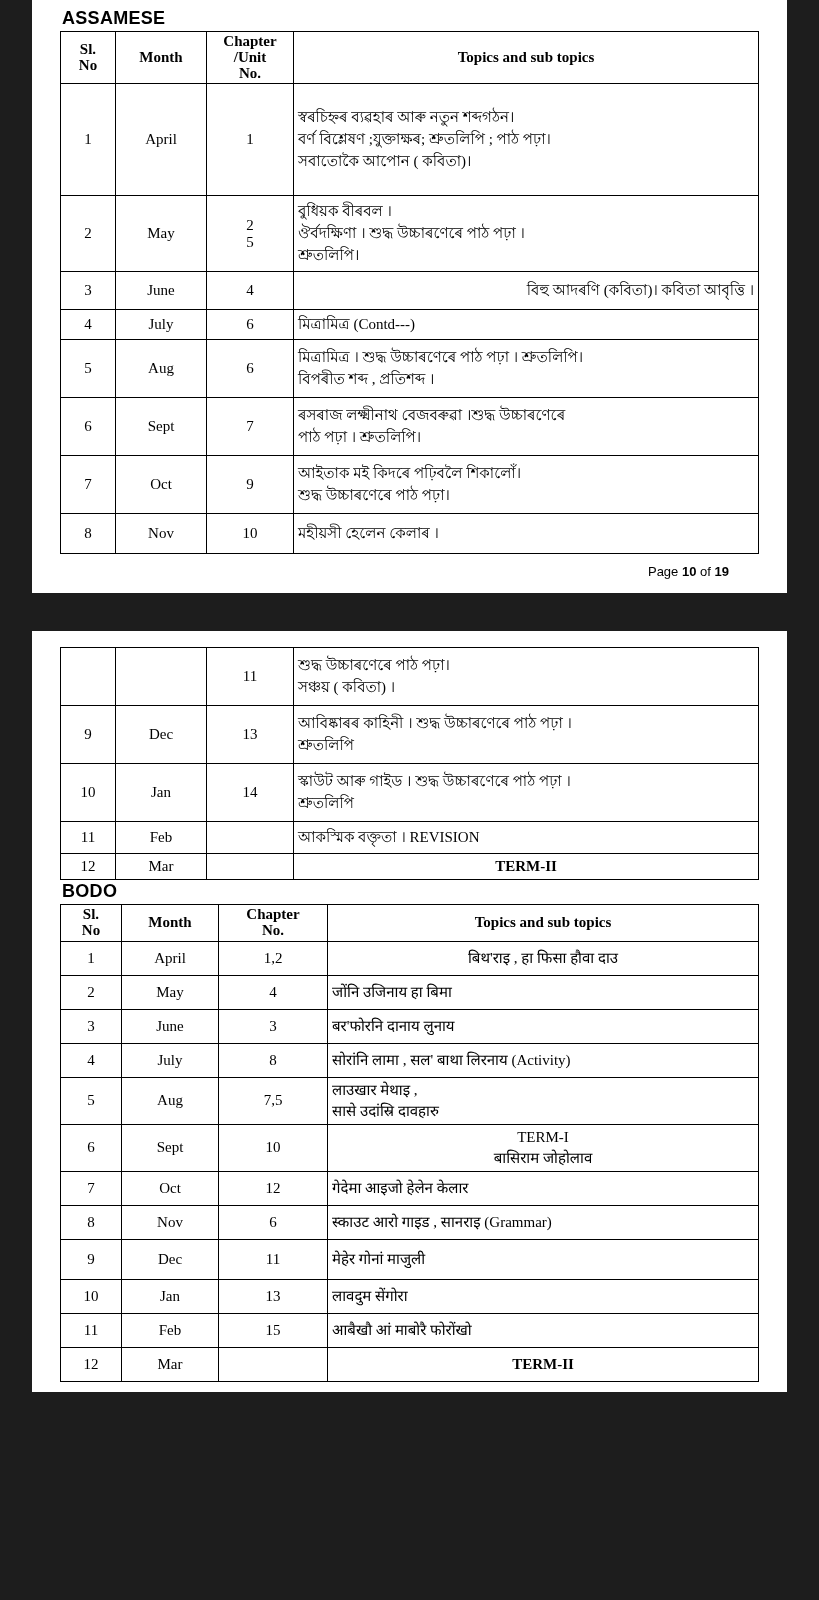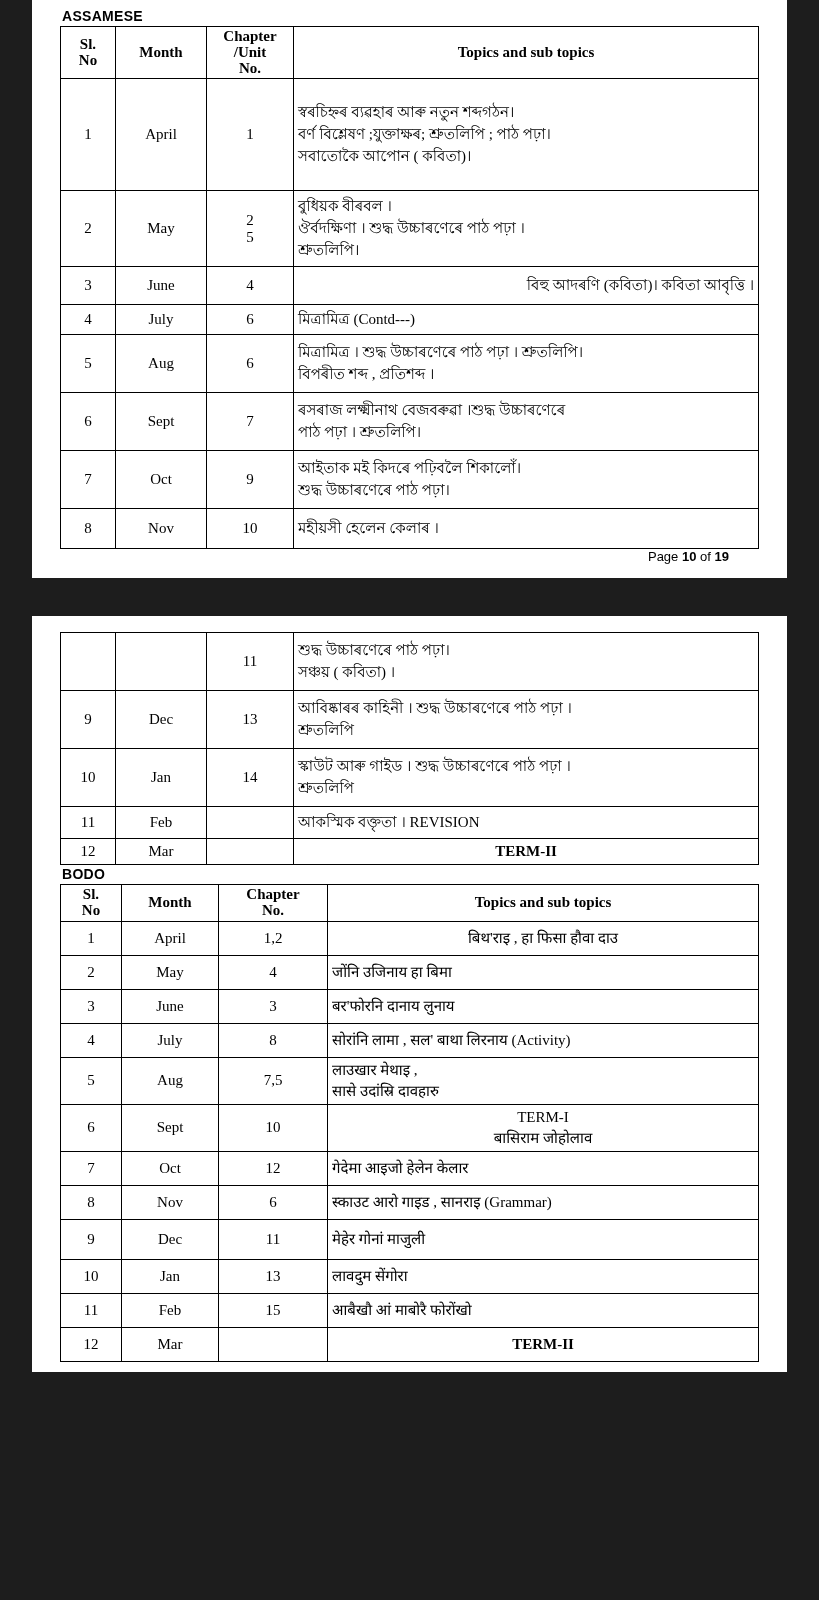--- a/index.html
+++ b/index.html
@@ -27,21 +27,21 @@
   .sheet-bottom {
     padding: 16px 28px 10px 28px;
   }
   .gap {
     height: 38px;
     background: #1d1d1d;
   }
   .section-label {
     font-family: "Liberation Sans", sans-serif;
     font-weight: bold;
-    font-size: 14px;
+    font-size: 18px;
     color: #000;
     margin: 0 0 2px 2px;
     letter-spacing: 0.3px;
   }
   table.grid {
     border-collapse: collapse;
     width: 100%;
     table-layout: fixed;
   }
   table.grid td, table.grid th {
@@ -82,20 +82,21 @@
   .topcell-pad { padding: 4px 6px; }
   .vtop { vertical-align: top; }
   .vbot { vertical-align: bottom; }
   .bold { font-weight: bold; }
   .center { text-align: center; }
   .page-footer {
     text-align: right;
     font-family: "Liberation Sans", sans-serif;
     font-size: 13px;
     color: #000;
+    margin-top: 10px;
     padding-right: 30px;
   }
   .page-footer .num { font-weight: bold; }
 </style>
 </head>
 <body>
 
 <div id="page">
 
   <div class="sheet sheet-top">

